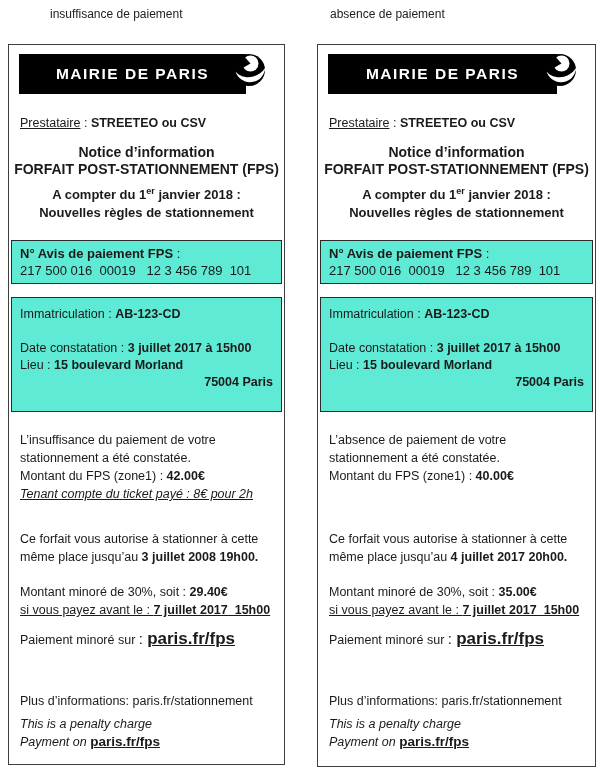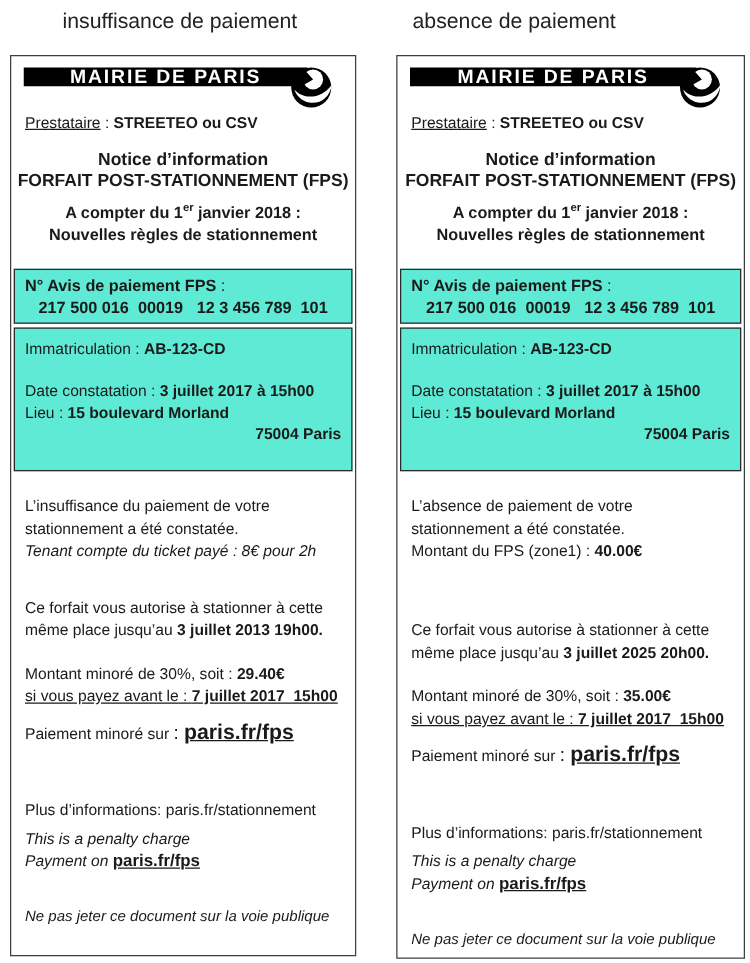--- a/index.html
+++ b/index.html
@@ -1,54 +1,54 @@
 <!DOCTYPE html>
 <html><head>
 <meta charset="utf-8">
 <style>
   html,body{margin:0;padding:0;}
   body{
     width:600px;height:770px;position:relative;background:#ffffff;
     font-family:"Liberation Sans","DejaVu Sans",sans-serif;
     color:#1a1a1a;-webkit-font-smoothing:antialiased;
   }
-  .top-label{position:absolute;top:7px;font-size:17px;color:#222;text-align:right;}
+  .top-label{position:absolute;top:7px;font-size:12px;color:#222;text-align:right;}
   .top-label.l{left:50px;}
   .top-label.r{left:330px;}
 
   .notice{
     position:absolute;top:44px;background:#fff;
     border:1px solid #3f3f3f;font-size:12.5px;line-height:18px;
     overflow:visible;
   }
   .notice.left{left:8px;width:275px;height:719px;}
   .notice.right{left:317px;width:277px;height:721px;}
 
   .banner{
-    margin:9px 38px 0 10px;height:15px;background:#000;position:relative;
+    margin:9px 38px 0 10px;height:40px;background:#000;position:relative;
     display:flex;align-items:center;justify-content:center;
   }
   .banner-text{color:#fff;font-weight:bold;font-size:15.5px;letter-spacing:1.5px;white-space:nowrap;}
   .logo{position:absolute;right:-22px;top:-2px;width:36px;height:38px;}
 
   .line{margin:0 11px;}
   .prestataire{margin-top:20px;}
   .u{text-decoration:underline;}
   b{font-weight:bold;}
-  .italic{font-style:italic;}
+  .italic{font-style:italic;text-decoration:underline;}
   .pre{white-space:pre-wrap;}
 
   .title-block{margin-top:12px;text-align:center;font-weight:bold;font-size:14px;line-height:17px;}
   .subtitle-block{margin-top:8px;text-align:center;font-weight:bold;font-size:13px;line-height:18px;}
   sup{font-size:9px;vertical-align:super;line-height:0;}
 
   .box{margin:0 2px;border:1px solid #2a2a2a;background:#5eead4;}
   .avis-box{margin-top:18px;padding:4px 8px;font-size:13px;line-height:17px;}
-  .avis-box .num{font-weight:bold;text-align:center;}
-  .id-box{margin-top:3px;padding:8px 8px 20px 8px;line-height:17px;}
+  .avis-box .num{font-weight:normal;}
+  .id-box{margin-top:13px;padding:8px 8px 20px 8px;line-height:17px;}
   .spacer{height:17px;}
   .indent{padding-left:27px;text-align:right;}
 
   .para{margin:0 11px;}
   .p1{margin-top:19px;}
   .ticket{min-height:18px;}
   .forfait{margin-top:27px;}
   .minore{margin-top:17px;}
   .payline{margin-top:8px;line-height:24px;}
   .biglink{font-size:17px;font-weight:bold;text-decoration:underline;color:#1a1a1a;}
@@ -98,25 +98,26 @@
     <div><span>Immatriculation : </span><b>AB-123-CD</b></div>
     <div class="spacer"></div>
     <div><span>Date constatation : </span><b>3 juillet 2017 à 15h00</b></div>
     <div><span>Lieu : </span><b>15 boulevard Morland</b></div>
     <div class="indent"><b>75004 Paris</b></div>
   </div>
 
   <div class="para p1">
     <div>L’insuffisance du paiement de votre</div>
     <div>stationnement a été constatée.</div>
+    <div><span>Montant du FPS (zone1) : </span><b>42.00€</b></div>
     <div class="italic ticket">Tenant compte du ticket payé : 8€ pour 2h</div>
   </div>
 
   <div class="para forfait">
-    <span>Ce forfait vous autorise à stationner à cette même place jusqu’au </span><b>3 juillet 2013 19h00.</b>
+    <span>Ce forfait vous autorise à stationner à cette même place jusqu’au </span><b>3 juillet 2008 19h00.</b>
   </div>
 
   <div class="para minore">
     <div><span>Montant minoré de 30%, soit : </span><b>29.40€</b></div>
     <div class="u"><span>si vous payez avant le</span><span> : </span><b class="pre">7 juillet 2017  15h00</b></div>
   </div>
 
   <div class="para payline">
     <span>Paiement minoré sur </span><span class="bigcolon">: </span><span class="biglink">paris.fr/fps</span>
   </div>
@@ -170,21 +171,21 @@
   </div>
 
   <div class="para p1">
     <div>L’absence de  paiement de votre</div>
     <div>stationnement a été constatée.</div>
     <div><span>Montant du FPS (zone1) : </span><b>40.00€</b></div>
     <div class="italic ticket"></div>
   </div>
 
   <div class="para forfait">
-    <span>Ce forfait vous autorise à stationner à cette même place jusqu’au </span><b>3 juillet 2025 20h00.</b>
+    <span>Ce forfait vous autorise à stationner à cette même place jusqu’au </span><b>4 juillet 2017 20h00.</b>
   </div>
 
   <div class="para minore">
     <div><span>Montant minoré de 30%, soit : </span><b>35.00€</b></div>
     <div class="u"><span>si vous payez avant le</span><span> : </span><b class="pre">7 juillet 2017  15h00</b></div>
   </div>
 
   <div class="para payline">
     <span>Paiement minoré sur </span><span class="bigcolon">: </span><span class="biglink">paris.fr/fps</span>
   </div>

